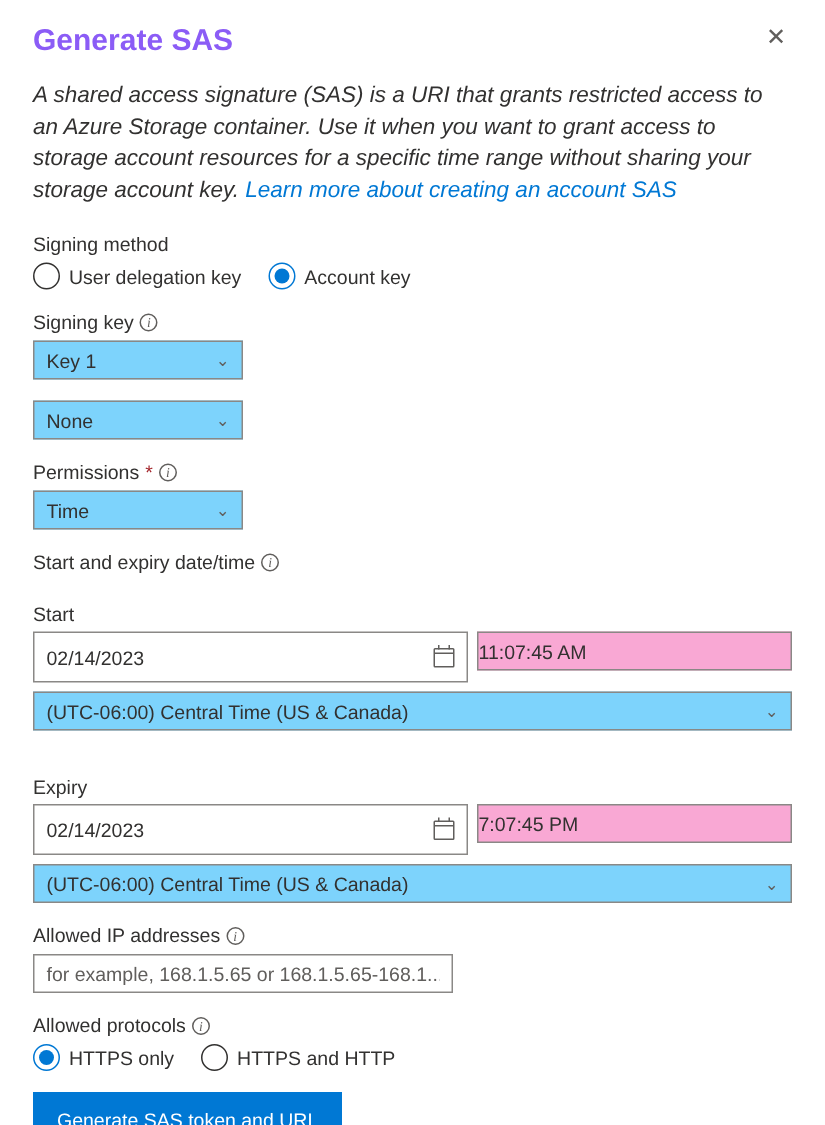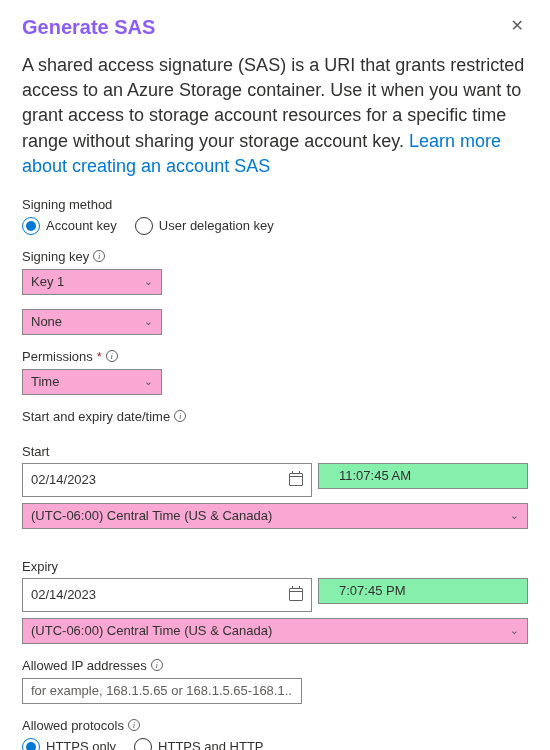--- a/index.html
+++ b/index.html
@@ -28,24 +28,25 @@
     color: #8b5cf6;
   }
   .close {
     font-size: 16px;
     color: #605e5c;
     cursor: pointer;
     padding: 2px 4px;
     line-height: 1;
   }
   .desc {
-    font-size: 18px;
+    font-size: 15px;
     color: #323130;
     line-height: 1.4;
     margin-bottom: 18px;
+    font-style: italic;
   }
   .desc a {
     color: #0078d4;
     text-decoration: none;
     cursor: pointer;
   }
   .section {
     margin-bottom: 14px;
   }
   .label {
@@ -101,21 +102,21 @@
     width: 10px;
     height: 10px;
     background: #0078d4;
     border-radius: 50%;
   }
   .select {
     display: flex;
     align-items: center;
     justify-content: space-between;
     border: 1px solid #8a8886;
-    background: #f9a8d4;
+    background: #7dd3fc;
     height: 26px;
     padding: 0 8px;
     cursor: pointer;
     font-size: 13px;
   }
   .select.small { width: 140px; }
   .select.full { width: 100%; }
   .chevron {
     font-size: 11px;
     color: #605e5c;
@@ -133,23 +134,23 @@
     background: #fff;
     height: 26px;
     padding: 16px 8px;
     width: 290px;
     cursor: pointer;
   }
   .time-field {
     display: flex;
     align-items: center;
     border: 1px solid #8a8886;
-    background: #86efac;
+    background: #f9a8d4;
     height: 26px;
-    padding: 0 20px;
+    padding: 0 0;
     flex: 1;
     cursor: pointer;
   }
   .cal-icon {
     display: inline-block;
     width: 14px;
     height: 13px;
     position: relative;
     border: 1px solid #605e5c;
     border-radius: 1px;
@@ -217,27 +218,27 @@
     </div>
   </div>
 
   <div class="desc">
     <span>A shared access signature (SAS) is a URI that grants restricted access to an Azure Storage container. Use it when you want to grant access to storage account resources for a specific time range without sharing your storage account key. </span><a>Learn more about creating an account SAS</a>
   </div>
 
   <div class="section">
     <div class="label">Signing method</div>
     <div class="radio-group">
+      <div class="radio">
+        <span class="radio-circle"></span>
+        <span>User delegation key</span>
+      </div>
       <div class="radio selected">
         <span class="radio-circle"></span>
         <span>Account key</span>
-      </div>
-      <div class="radio">
-        <span class="radio-circle"></span>
-        <span>User delegation key</span>
       </div>
     </div>
   </div>
 
   <div class="section">
     <div class="label">
       <span>Signing key</span>
       <span class="info-icon">i</span>
     </div>
     <div class="select small">

